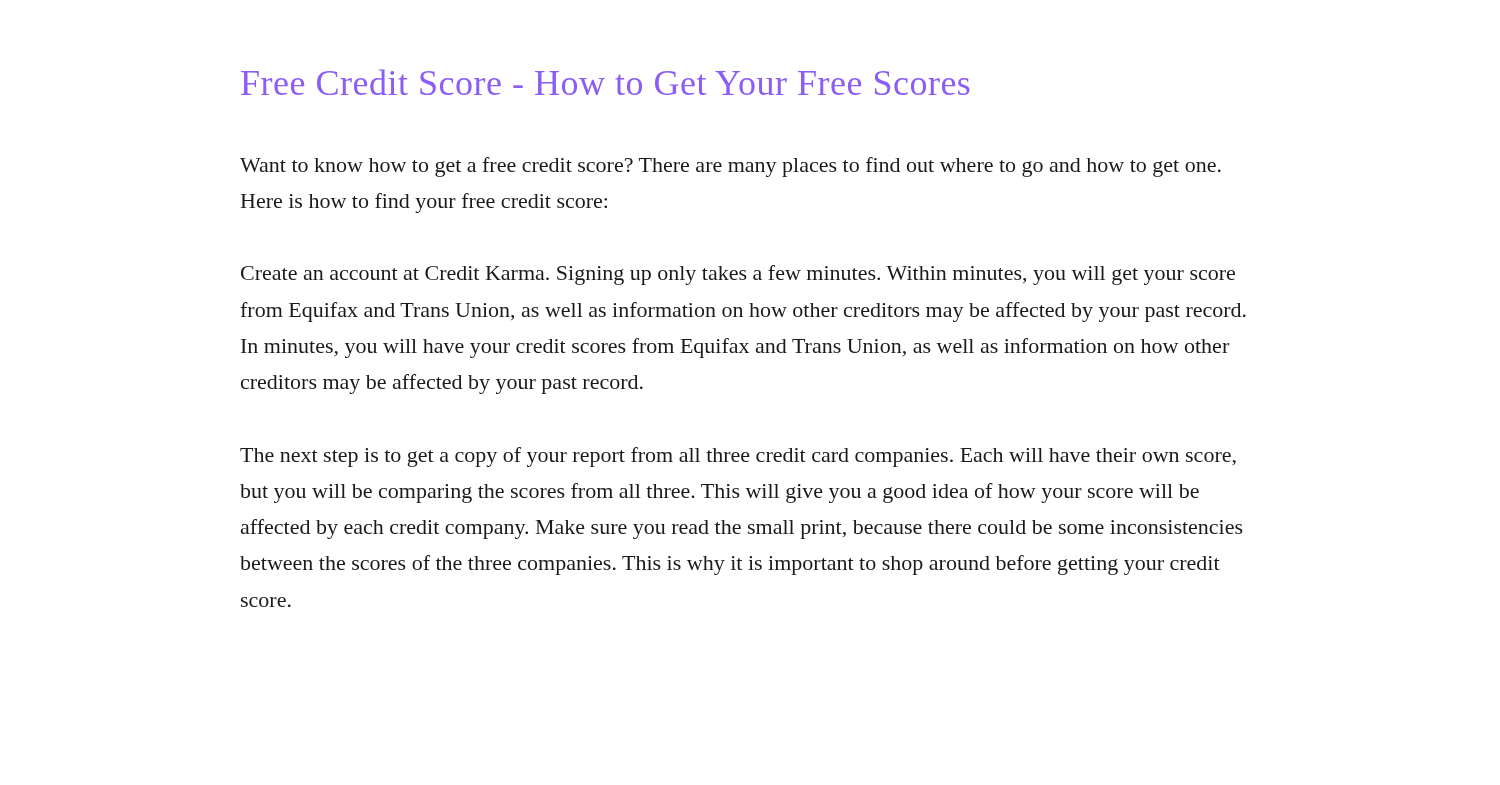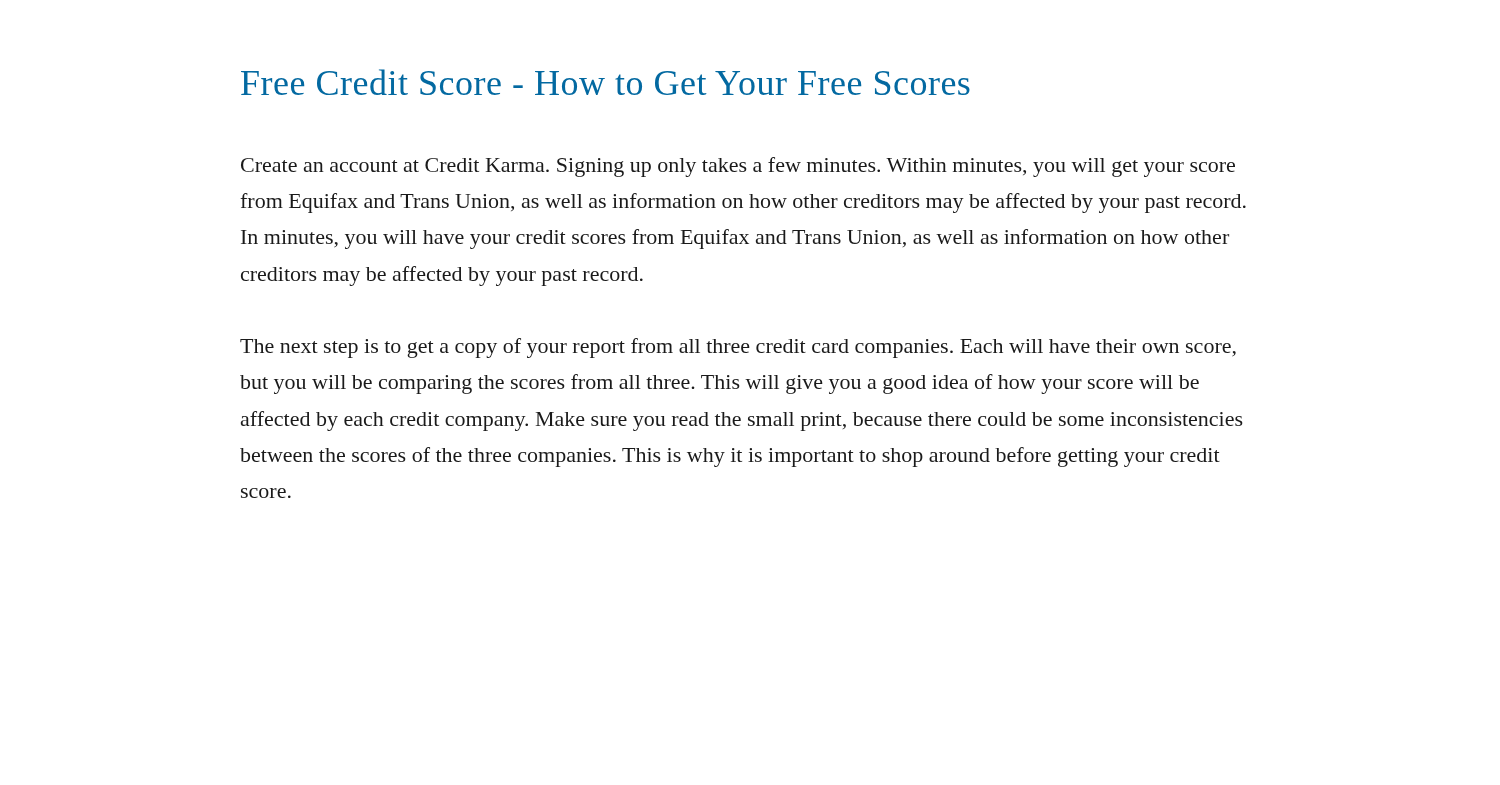--- a/index.html
+++ b/index.html
@@ -21,33 +21,34 @@
       margin: 0 auto;
       padding: 60px 120px 60px 120px;
     }
 
     h1 {
       font-family: 'Georgia', serif;
       font-size: 36px;
       font-weight: normal;
       letter-spacing: 0.5px;
       margin-bottom: 40px;
-      color: #0369a1;
+      color: #8b5cf6;
       line-height: 1.3;
     }
 
     .paragraph {
       font-size: 22px;
       line-height: 1.65;
       margin-bottom: 36px;
       color: #1a1a1a;
       font-family: 'Georgia', serif;
     }
   </style>
 </head>
 <body>
 
 <div class="page-container">
   <h1>Free Credit Score - How to Get Your Free Scores</h1>
 
+  <p class="paragraph">Want to know how to get a free credit score?  There are many places to find out where to go and how to get one. Here is how to find your free credit score:</p>
   <p class="paragraph">Create an account at Credit Karma. Signing up only takes a few minutes. Within minutes, you will get your score from Equifax and Trans Union, as well as information on how other creditors may be affected by your past record. In minutes, you will have your credit scores from Equifax and Trans Union, as well as information on how other creditors may be affected by your past record.</p>
   <p class="paragraph">The next step is to get a copy of your report from all three credit card companies. Each will have their own score, but you will be comparing the scores from all three. This will give you a good idea of how your score will be affected by each credit company. Make sure you read the small print, because there could be some inconsistencies between the scores of the three companies. This is why it is important to shop around before getting your credit score.</p>
 </div>
 
 </body></html>

